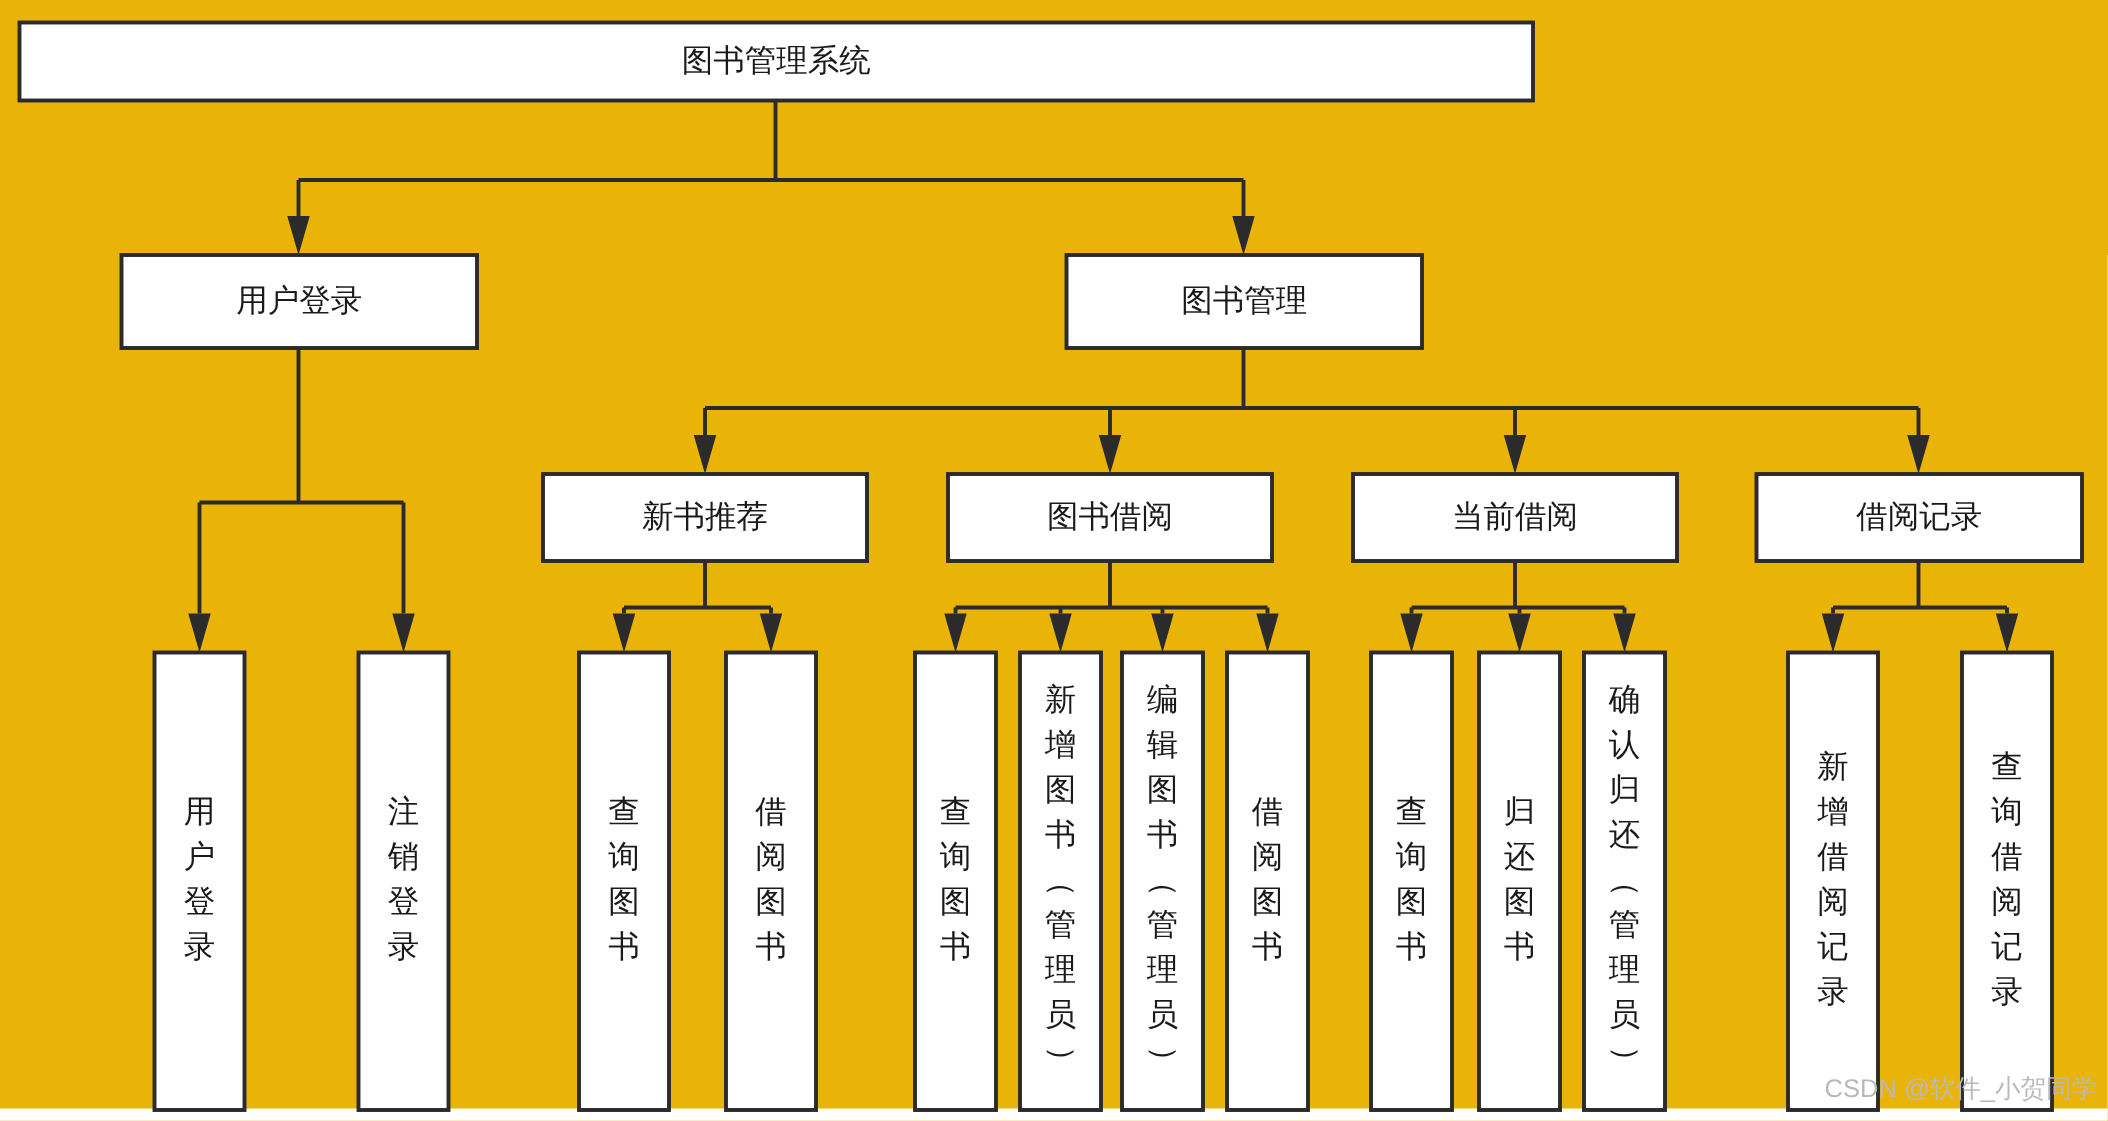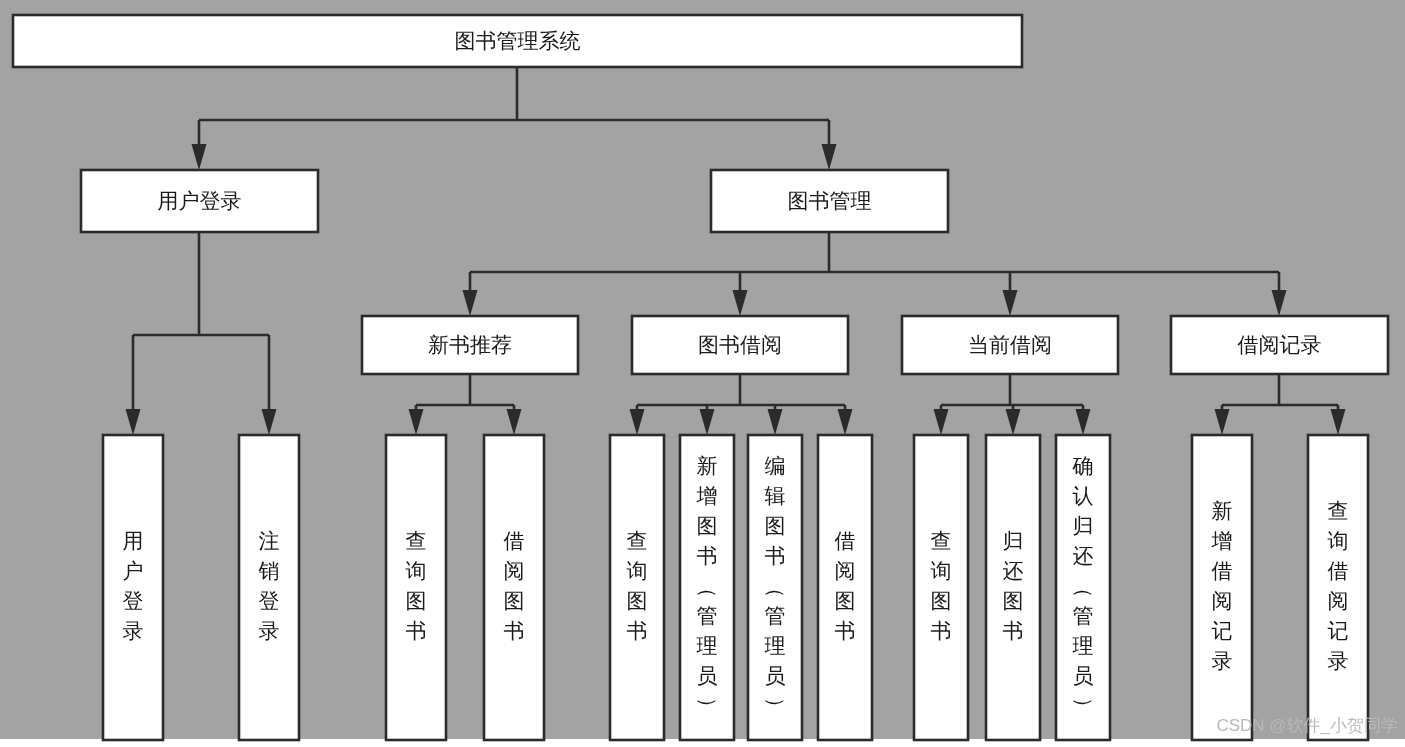--- a/index.html
+++ b/index.html
@@ -12,21 +12,21 @@
     width: 1405px;
     height: 747px;
     font-family: "Liberation Sans", "DejaVu Sans", sans-serif;
     overflow: hidden;
     position: relative;
   }
   #diagram-root {
     position: relative;
     width: 1405px;
     height: 739px;
-    background: #a3a3a3;
+    background: #eab308;
   }
   svg#tree-svg {
     position: absolute;
     top: 0;
     left: 0;
     width: 1405px;
     height: 747px;
     display: block;
   }
   .node-rect {

